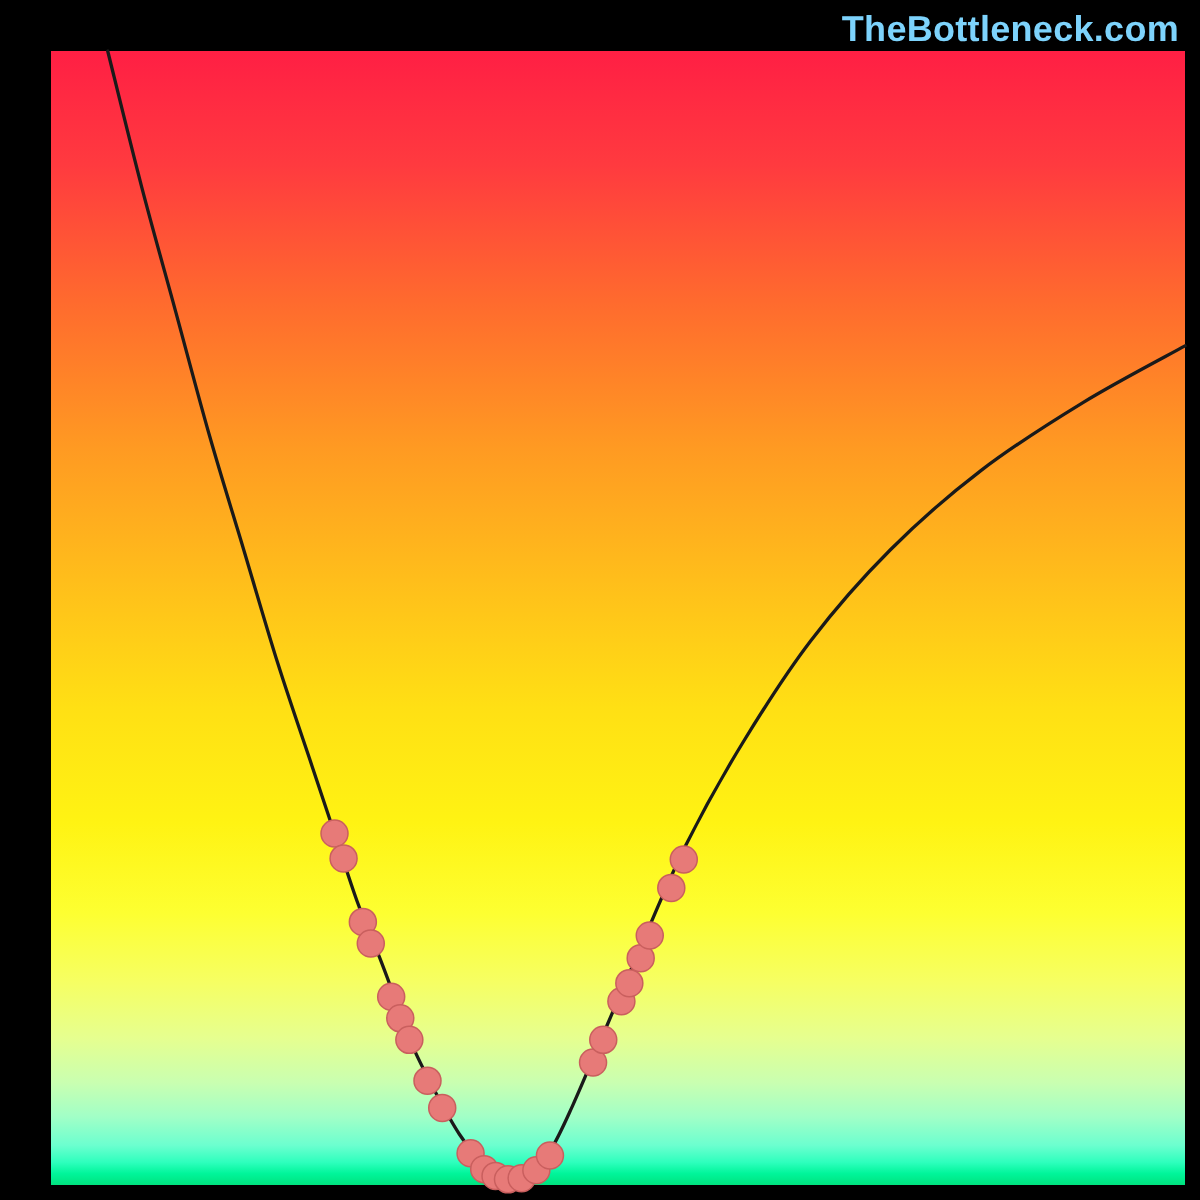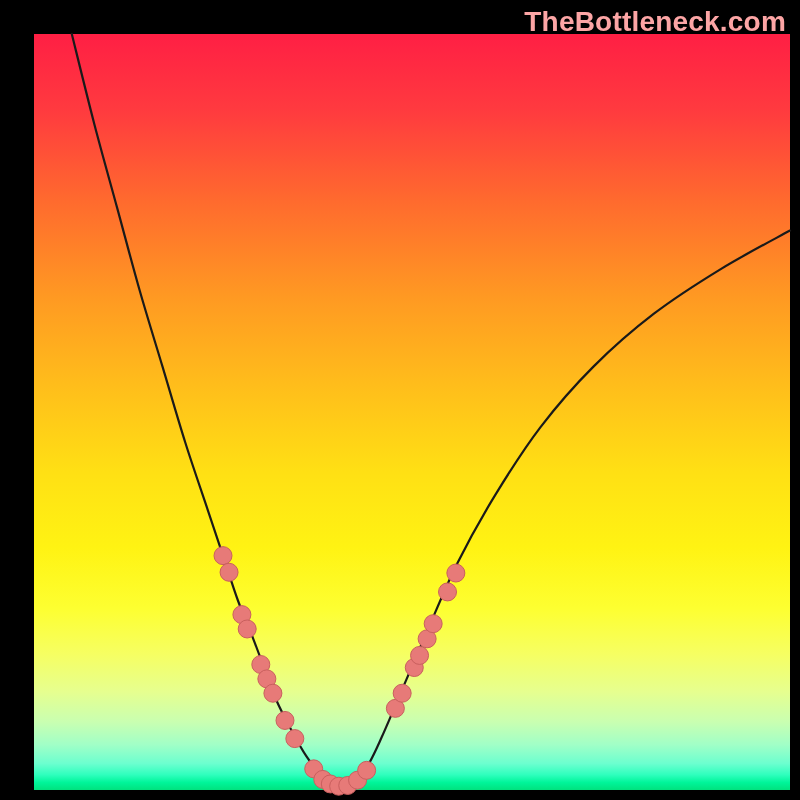--- a/index.html
+++ b/index.html
@@ -38,24 +38,24 @@
       #6cffcf 96.5%,
       #2effbd 98%,
       #00f59a 99%,
       #00e27e 100%);
   }
   .watermark {
     position: absolute;
     top: 6px;
     right: 14px;
     font-family: Arial, Helvetica, sans-serif;
-    font-size: 28px;
+    font-size: 24px;
     font-weight: 600;
     letter-spacing: 0.2px;
-    color: #fca5a5;
+    color: #7dd3fc;
     user-select: none;
   }
   svg.curve {
     position: absolute;
     left: 34px;
     top: 34px;
     width: 756px;
     height: 756px;
     overflow: visible;
   }

